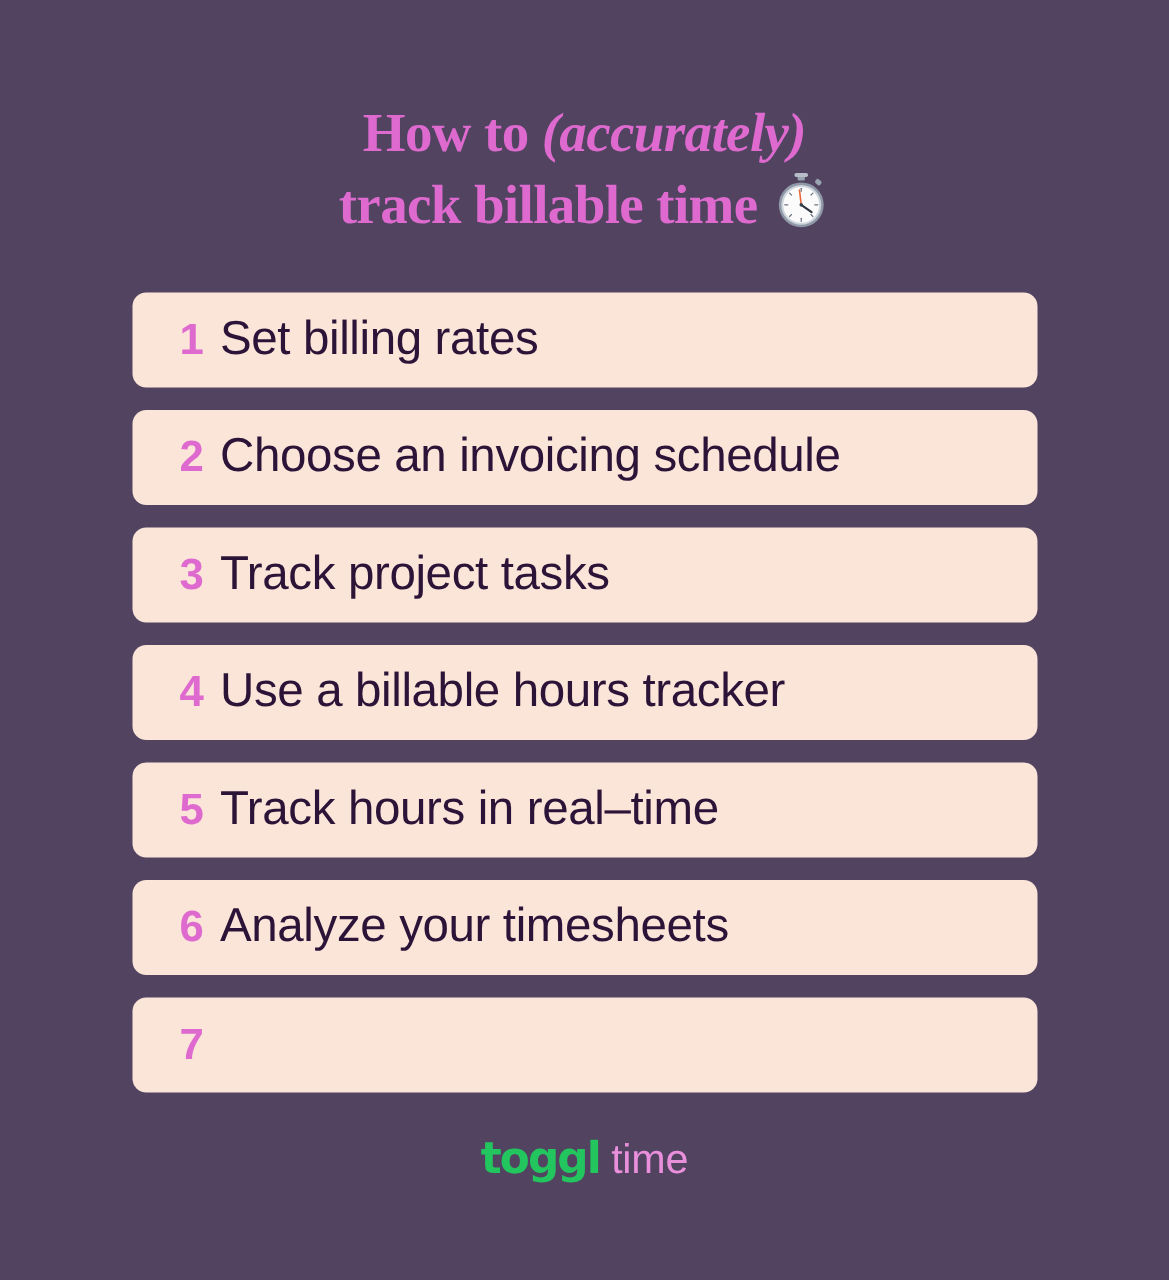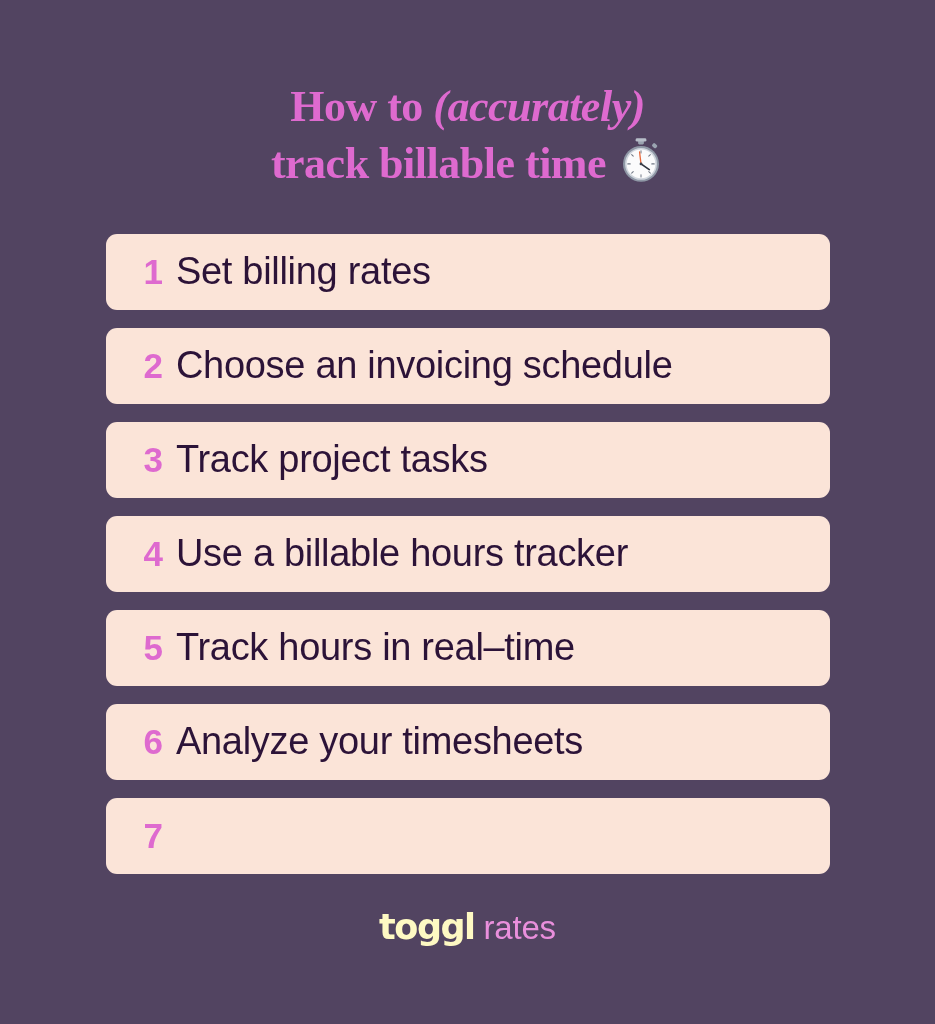--- a/index.html
+++ b/index.html
@@ -107,21 +107,21 @@
   
   .footer {
     margin-top: 36px;
     display: flex;
     align-items: baseline;
     justify-content: center;
     gap: 9px;
   }
 
   .logo-toggl {
-    color: #fef9c3;
+    color: #22c55e;
     font-family: "DejaVu Sans", sans-serif;
     font-weight: 700;
     font-size: 35px;
     letter-spacing: -1.5px;
     line-height: 1;
   }
 
   .logo-track {
     color: #E98FDC;
     font-family: "Liberation Sans", sans-serif;
@@ -199,16 +199,16 @@
     </div>
 
     <div class="step-card">
       <span class="step-number">7</span>
     </div>
 
   </div>
 
   <div class="footer">
     <span class="logo-toggl">toggl</span>
-    <span class="logo-track">rates</span>
+    <span class="logo-track">time</span>
   </div>
 
 </div>
 
 </body></html>

